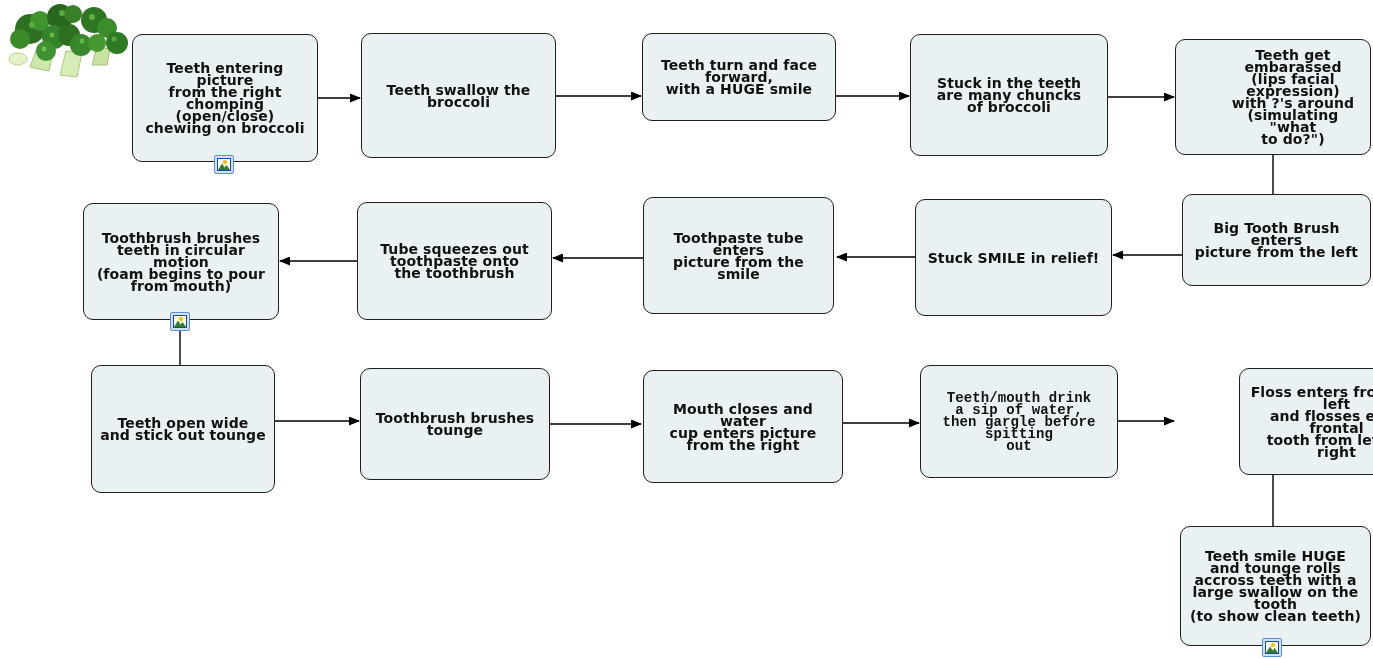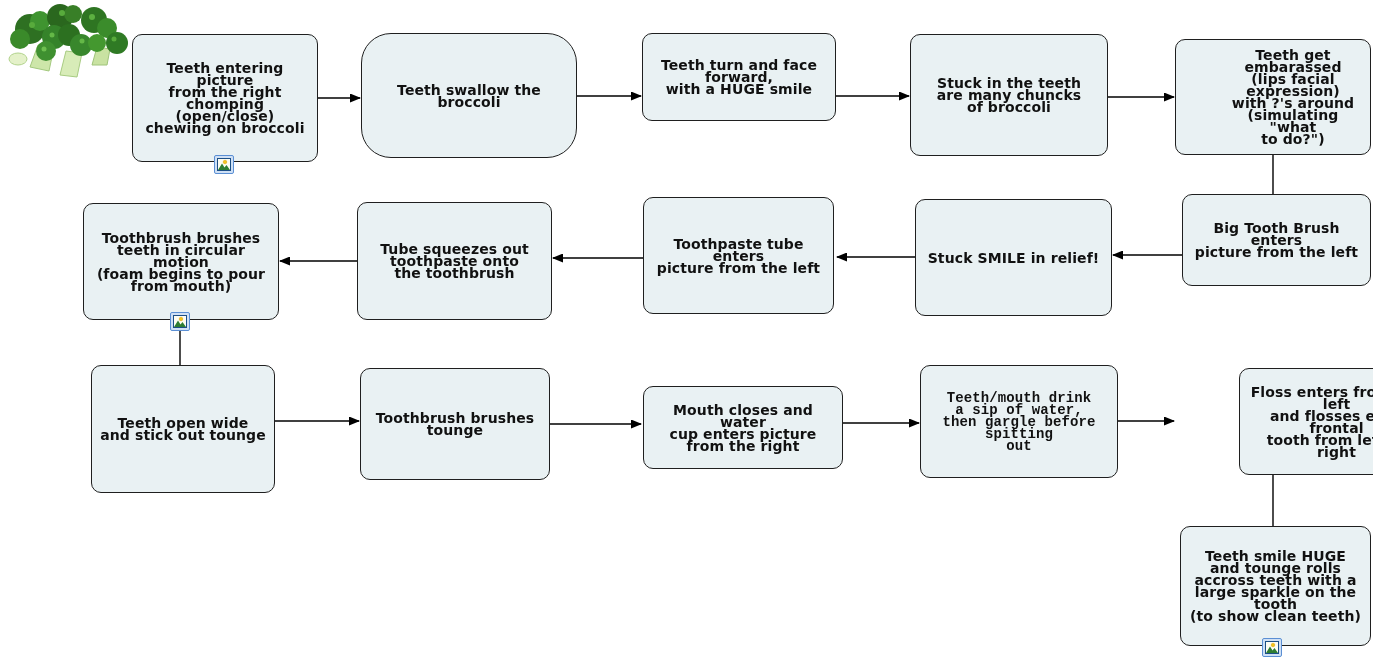--- a/index.html
+++ b/index.html
@@ -124,21 +124,21 @@
     <line x1="1273" y1="475" x2="1273" y2="526"></line>
   </svg>
 
   <div class="node" style="left:132px; top:34px;  width:186px; height:128px;">
       <span class="node-text">Teeth entering picture
 from the right
 chomping
 (open/close)
 chewing on broccoli</span>
     </div>
-  <div class="node" style="left:361px; top:33px;  width:216px; height:125px;border-radius:30px;">
+  <div class="node" style="left:361px; top:33px;  width:195px; height:125px;">
       <span class="node-text">Teeth swallow the
 broccoli</span>
     </div>
   <div class="node" style="left:642px; top:33px;  width:194px; height:88px;">
       <span class="node-text">Teeth turn and face
 forward,
 with a HUGE smile</span>
     </div>
   <div class="node" style="left:910px; top:34px;  width:198px; height:122px;">
       <span class="node-text">Stuck in the teeth
@@ -155,21 +155,21 @@
 
   <div class="node" style="left:1182px; top:194px; width:189px; height:92px;">
       <span class="node-text">Big Tooth Brush enters
 picture from the left</span>
     </div>
   <div class="node" style="left:915px; top:199px;  width:197px; height:117px;">
       <span class="node-text">Stuck SMILE in relief!</span>
     </div>
   <div class="node" style="left:643px; top:197px;  width:191px; height:117px;">
       <span class="node-text">Toothpaste tube enters
-picture from the left</span>
+picture from the smile</span>
     </div>
   <div class="node" style="left:357px; top:202px;  width:195px; height:118px;">
       <span class="node-text">Tube squeezes out
 toothpaste onto
 the toothbrush</span>
     </div>
   <div class="node" style="left:83px;  top:203px;  width:196px; height:117px;">
       <span class="node-text">Toothbrush brushes
 teeth in circular motion
 (foam begins to pour
@@ -177,42 +177,42 @@
     </div>
 
   <div class="node" style="left:91px;  top:365px; width:184px; height:128px;">
       <span class="node-text">Teeth open wide
 and stick out tounge</span>
     </div>
   <div class="node" style="left:360px; top:368px; width:190px; height:112px;">
       <span class="node-text">Toothbrush brushes
 tounge</span>
     </div>
-  <div class="node" style="left:643px; top:386px; width:200px; height:83px;">
+  <div class="node" style="left:643px; top:370px; width:200px; height:113px;">
       <span class="node-text">Mouth closes and water
 cup enters picture
 from the right</span>
     </div>
   <div class="node" style="left:920px; top:365px; width:198px; height:113px;font-family:Liberation Mono, monospace;">
       <span class="node-text">Teeth/mouth drink
 a sip of water,
 then gargle before spitting
 out</span>
     </div>
   <div class="node" style="left:1239px; top:368px; width:195px; height:107px;">
       <span class="node-text">Floss enters from the left
 and flosses each frontal
 tooth from  left to right</span>
     </div>
 
   <div class="node" style="left:1180px; top:526px; width:191px; height:120px;">
       <span class="node-text">Teeth smile HUGE
 and tounge rolls
 accross teeth with a
-large sparkle on the
+large swallow on the
 tooth
 (to show clean teeth)</span>
     </div>
 
   <div class="img-icon" style="left:214px; top:155px;">
     <svg width="14" height="13" viewBox="0 0 14 13">
       <rect x="0.5" y="0.5" width="13" height="12" fill="#fdfdf2" stroke="#1c4f86"></rect>
       <circle cx="8" cy="4" r="1.8" fill="#f5c518" stroke="#d89b00" stroke-width="0.5"></circle>
       <path d="M1 12 L5 5.5 L7.5 9.5 L9.5 7 L13 12 Z" fill="#2e7d32"></path>
     </svg>

